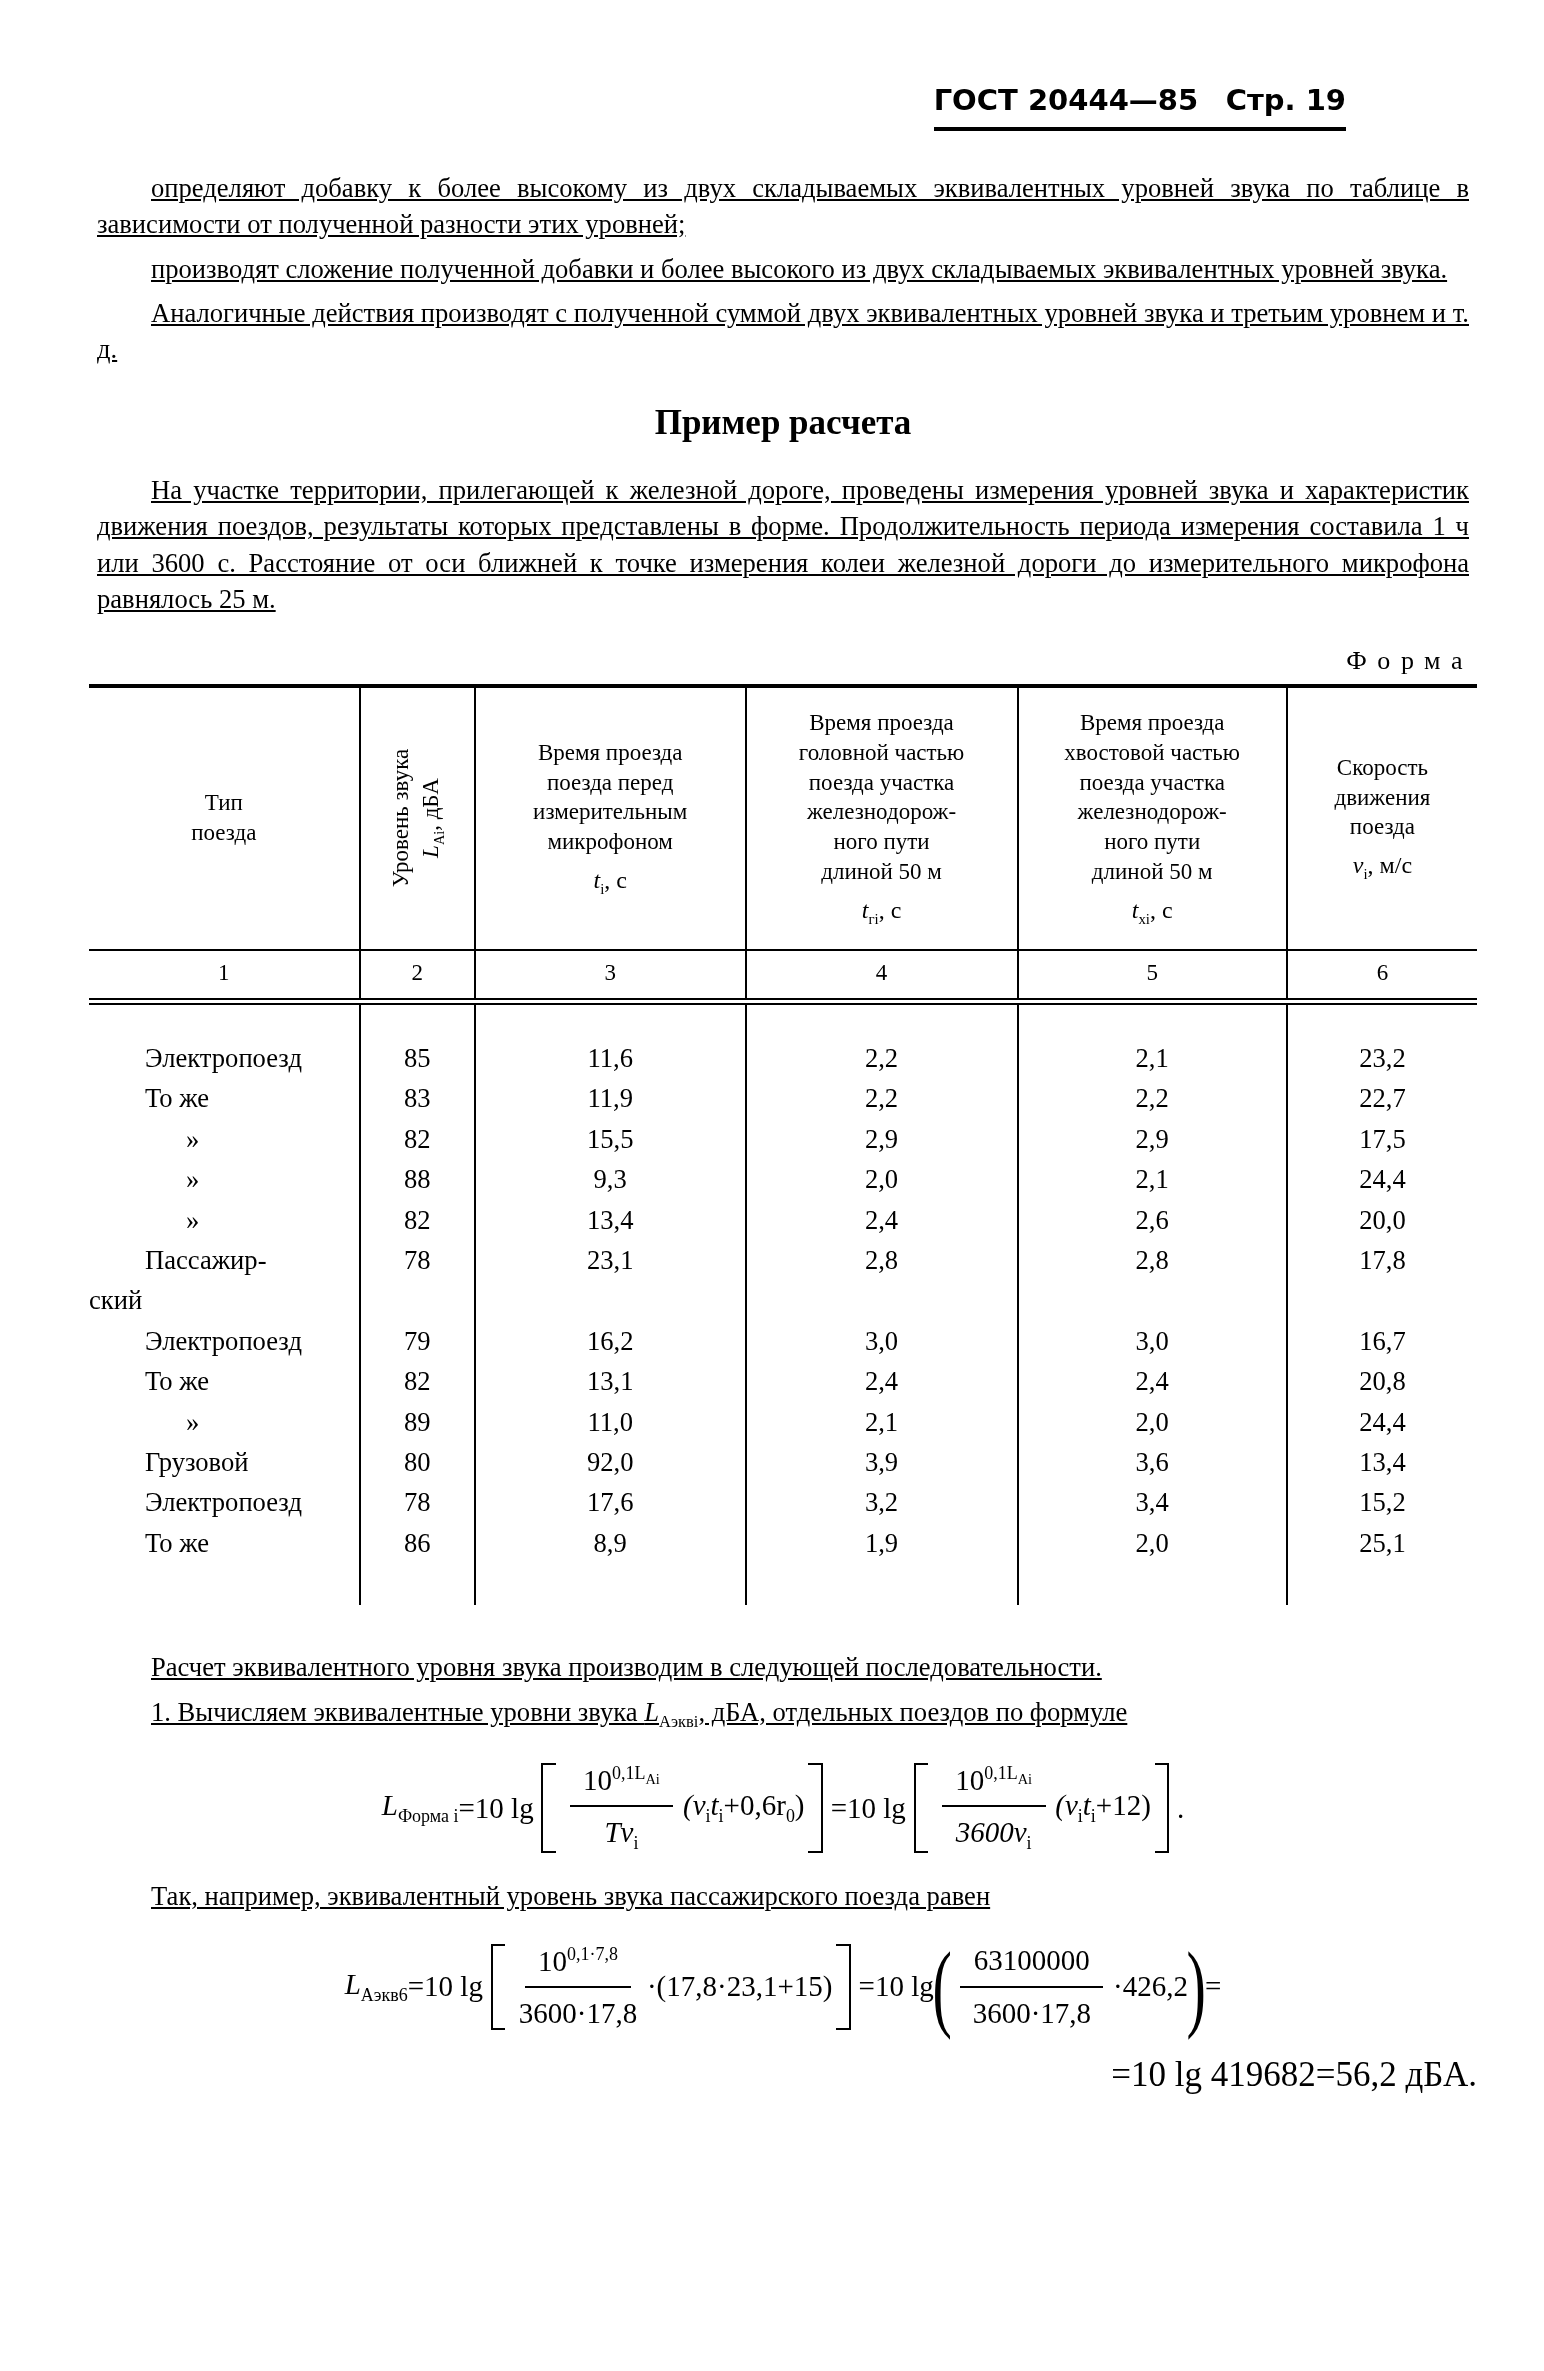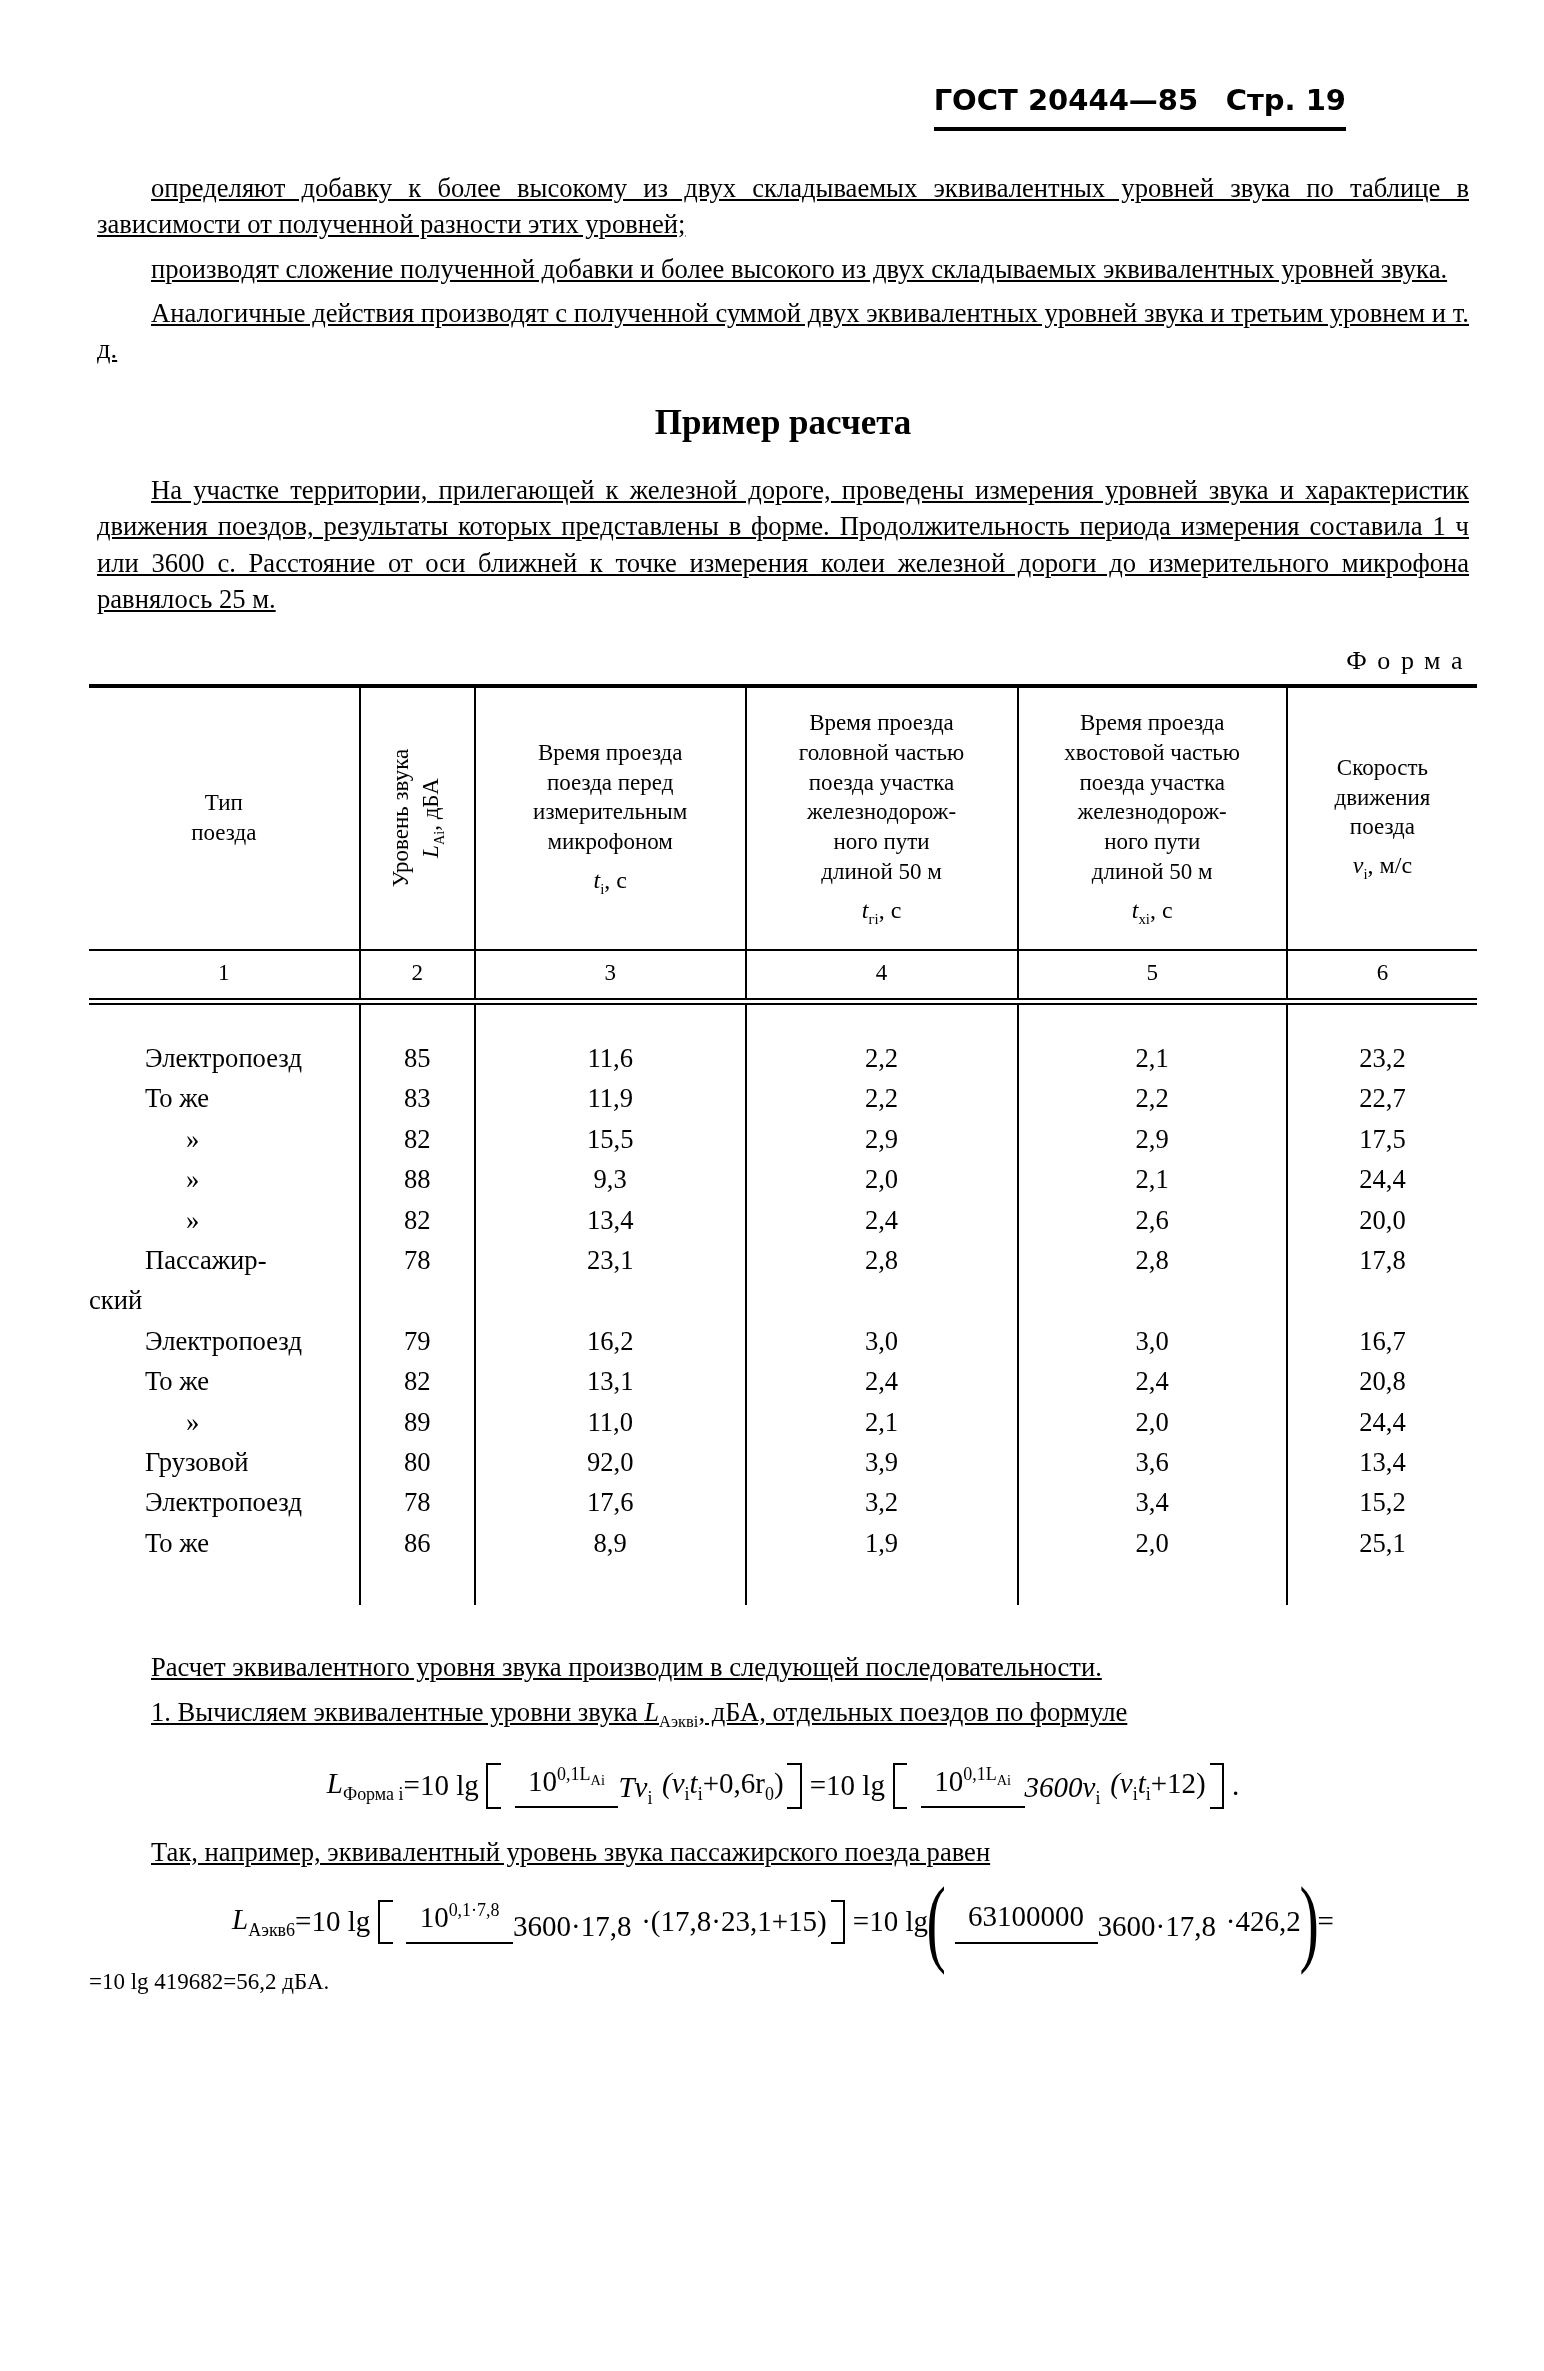--- a/index.html
+++ b/index.html
@@ -88,28 +88,28 @@
   
   .calc-block { margin-top:44px; }
   .formula {
     display:flex; align-items:center; justify-content:center;
     font-size:29px; margin:29px 0 25px;
   }
   .formula i, .frac i { font-style:italic; }
   .formula sub { font-size:0.62em; }
   .formula sup { font-size:0.62em; }
   .formula sup sub { font-size:0.8em; }
-  .frac { display:inline-flex; flex-direction:row; align-items:center; text-align:center; margin:0 9.7px;justify-content:center; }
+  .frac { display:inline-flex; flex-direction:column; align-items:center; text-align:center; margin:0 9.7px;justify-content:center; }
   .frac .num { border-bottom:2.9px solid #000; padding:0 13.5px 8.7px; }
   .frac .den { padding-top:8.7px; }
   .sqb { align-self:stretch; width:12.6px; }
   .sqb-l { border-left:2.9px solid #000; border-top:2.9px solid #000; border-bottom:2.9px solid #000; margin:0 3.9px 0 7.7px; }
   .sqb-r { border-right:2.9px solid #000; border-top:2.9px solid #000; border-bottom:2.9px solid #000; margin:0 7.7px 0 3.9px; }
   .bp { font-size:97px; line-height:0; display:inline-block; transform:scaleX(0.6); font-style:normal; font-weight:400; margin:0 -7.7px; }
-  .formula-tail { text-align:left; font-size:23px; margin:9.7px 0 0; }
+  .formula-tail { text-align:right; font-size:35px; margin:9.7px 0 0; }
 </style>
 </head>
 <body>
 
 <div class="page">
 
   <div class="running-head">
     <div class="rh-inner">
       <span>ГОСТ 20444—85</span>
       <span>Стр. 19</span>

